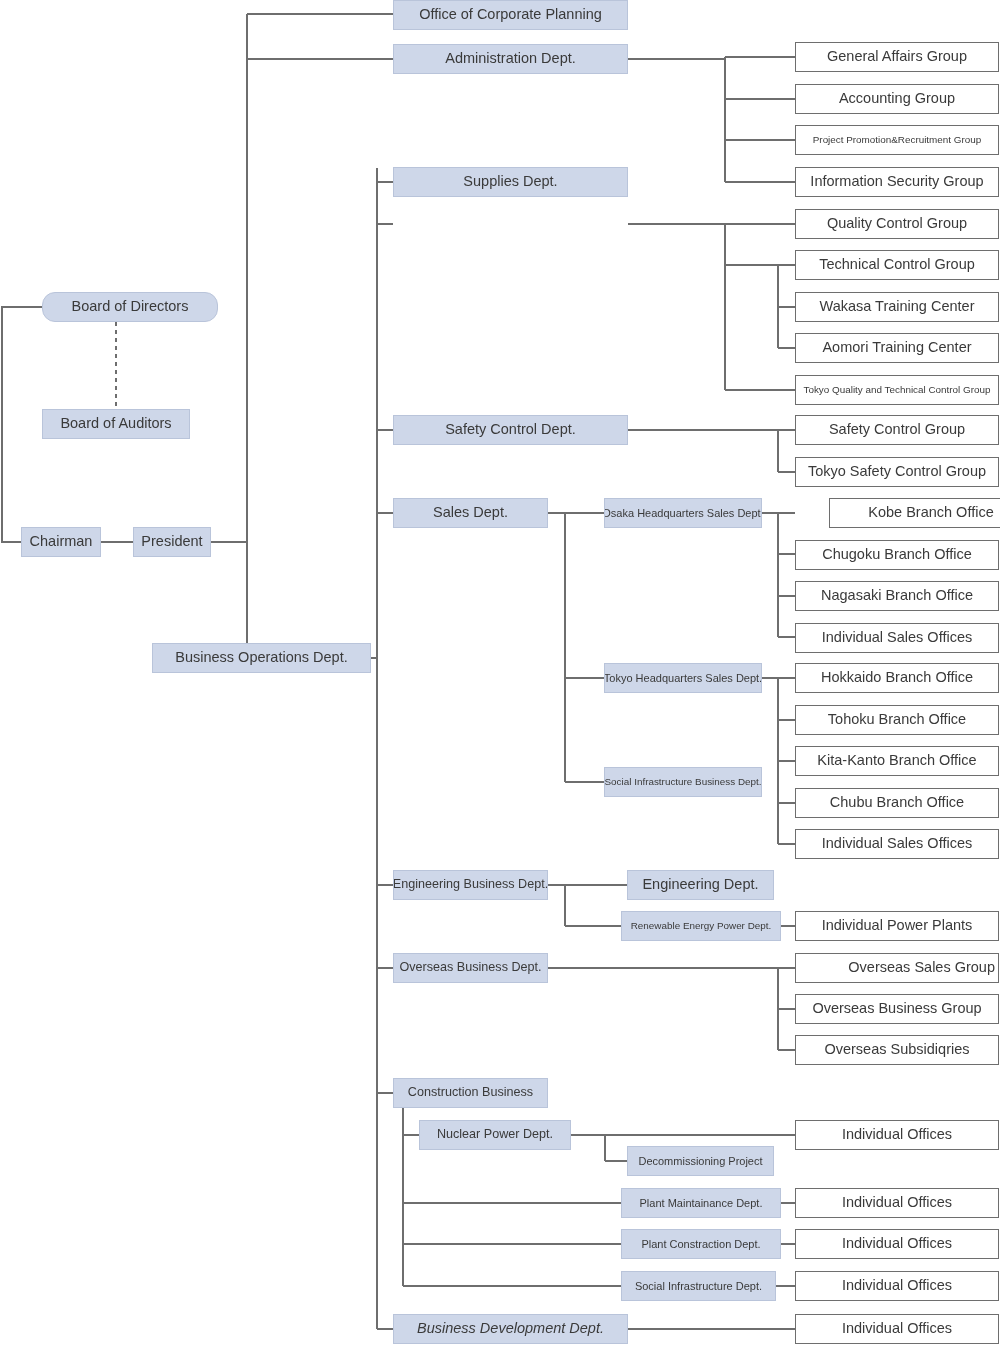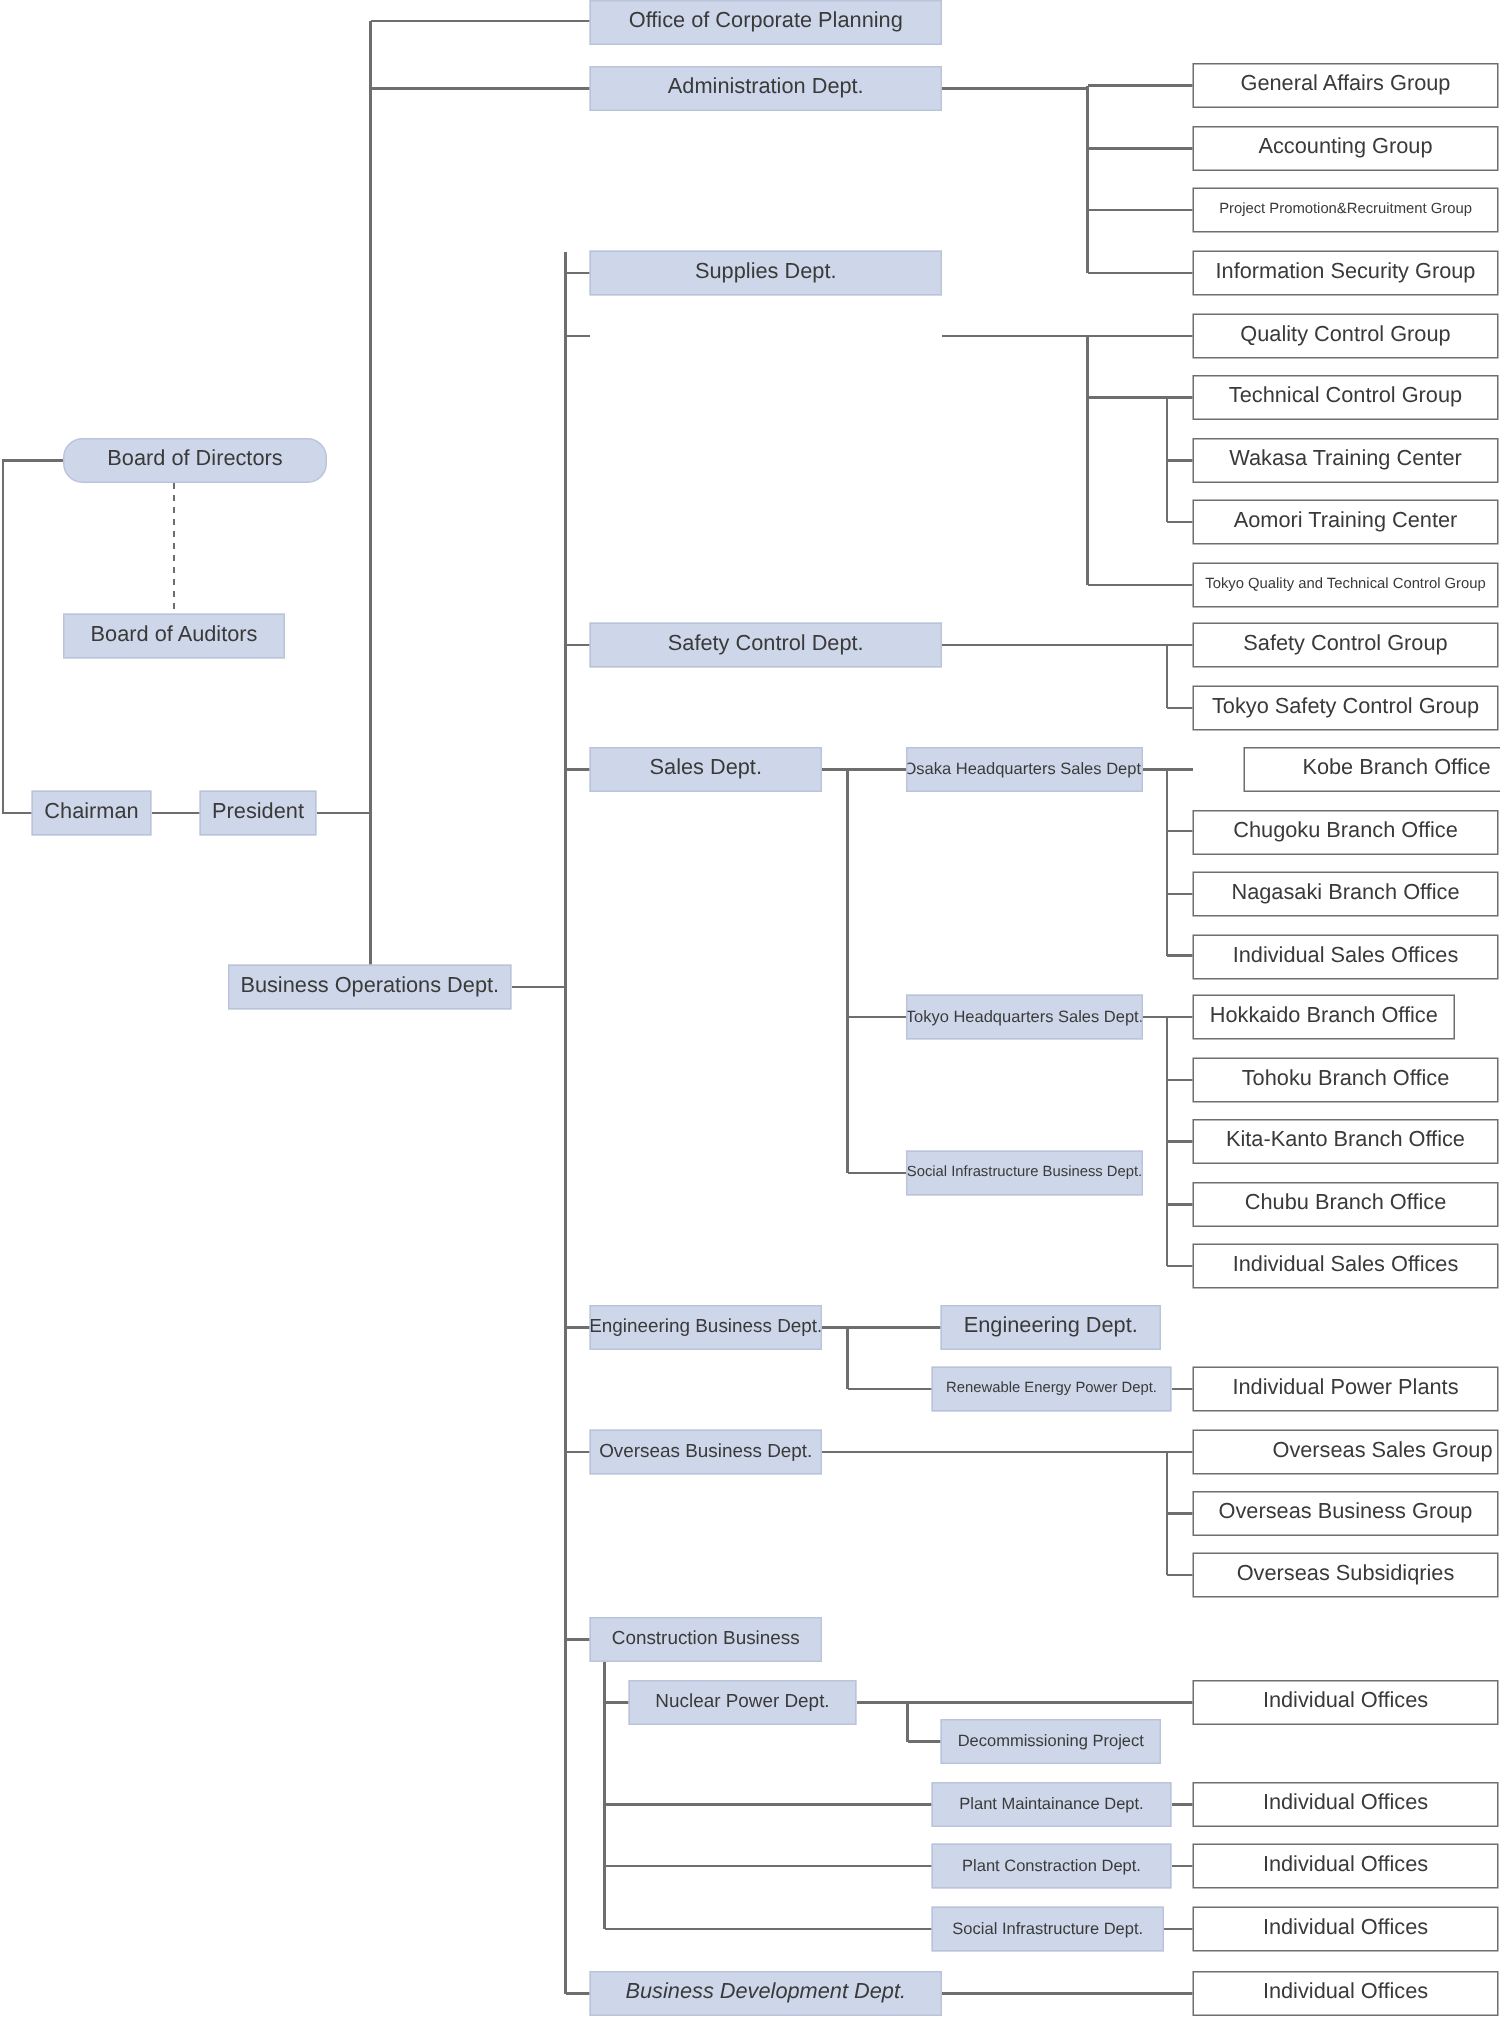--- a/index.html
+++ b/index.html
@@ -172,21 +172,21 @@
   </div>
 
   <div class="node filled fs-15" style="left:21px; top:527px; width:80px; height:30px;">
     <span>Chairman</span>
   </div>
 
   <div class="node filled fs-15" style="left:133px; top:527px; width:78px; height:30px;">
     <span>President</span>
   </div>
 
-  <div class="node filled fs-15" style="left:152px; top:643px; width:189px; height:30px;">
+  <div class="node filled fs-15" style="left:152px; top:643px; width:219px; height:30px;">
     <span>Business Operations Dept.</span>
   </div>
 
   <div class="node filled fs-15" style="left:393px; top:0px; width:235px; height:30px;">
     <span>Office of Corporate Planning</span>
   </div>
 
   <div class="node filled fs-15" style="left:393px; top:44px; width:235px; height:30px;">
     <span>Administration Dept.</span>
   </div>
@@ -313,21 +313,21 @@
   </div>
 
   <div class="node outline fs-15" style="left:795px; top:581px; width:204px; height:30px;">
     <span>Nagasaki Branch Office</span>
   </div>
 
   <div class="node outline fs-15" style="left:795px; top:623px; width:204px; height:30px;">
     <span>Individual Sales Offices</span>
   </div>
 
-  <div class="node outline fs-15" style="left:795px; top:663px; width:175px; height:30px;">
+  <div class="node outline fs-15" style="left:795px; top:663px; width:204px; height:30px;">
     <span>Hokkaido Branch Office</span>
   </div>
 
   <div class="node outline fs-15" style="left:795px; top:705px; width:204px; height:30px;">
     <span>Tohoku Branch Office</span>
   </div>
 
   <div class="node outline fs-15" style="left:795px; top:746px; width:204px; height:30px;">
     <span>Kita-Kanto Branch Office</span>
   </div>

